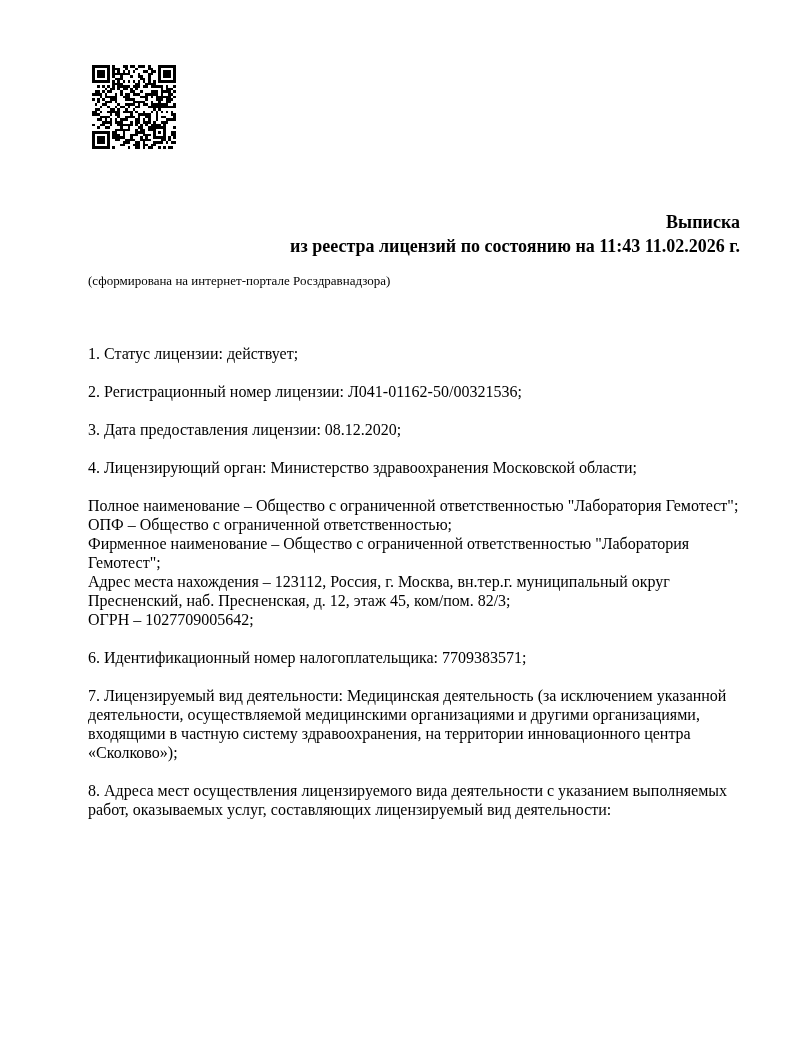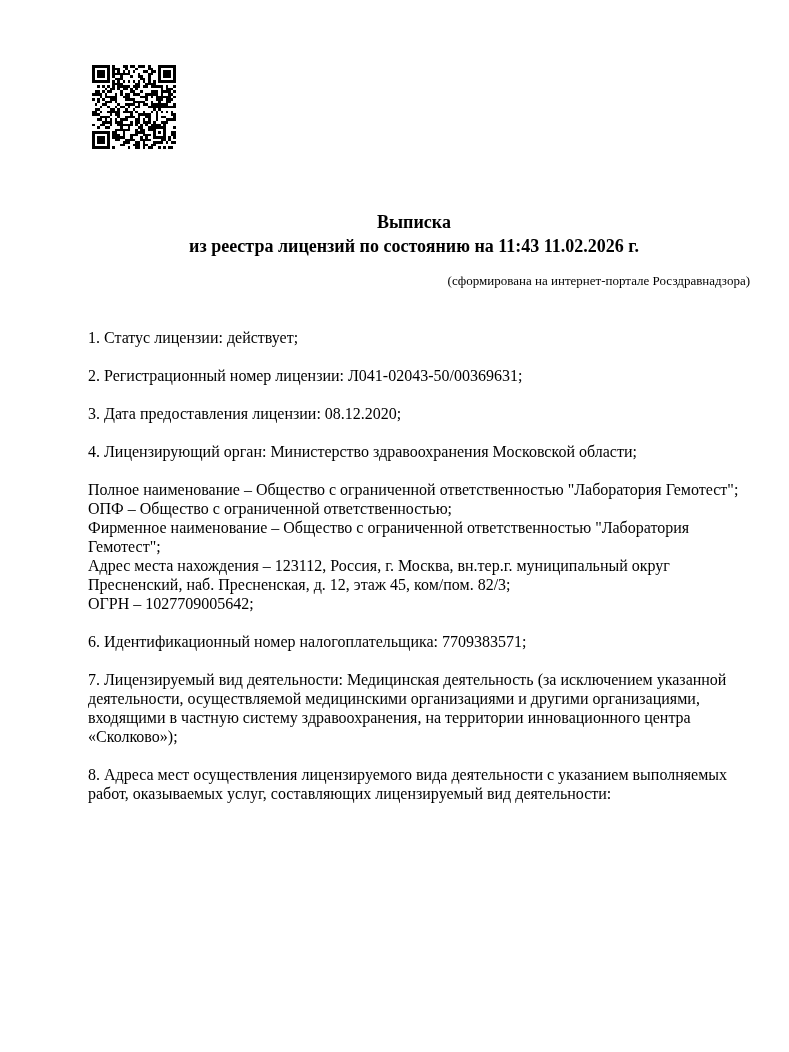--- a/index.html
+++ b/index.html
@@ -6,31 +6,31 @@
   body {
     width: 789px; height: 1052px; position: relative;
     font-family: "Liberation Serif", "DejaVu Serif", serif;
     color: #000000;
   }
   .page { position: absolute; inset: 0; background: #ffffff; overflow: hidden; }
   .qr { position: absolute; left: 92px; top: 65px; width: 84px; height: 84px; }
   .qr svg { width: 100%; height: 100%; display: block; }
   .title {
     position: absolute; left: 88px; top: 210px; width: 652px;
-    text-align: center; font-weight: bold; font-size: 18px; line-height: 24px;
+    text-align: right; font-weight: bold; font-size: 18px; line-height: 24px;
   }
   .note {
     position: absolute; left: 88px; top: 273px; width: 662px;
-    text-align: right; font-size: 13px; line-height: 16px;
+    text-align: left; font-size: 13px; line-height: 16px;
   }
   .content {
     position: absolute; left: 88px; top: 328px; width: 652px;
     font-size: 16px; line-height: 19px; text-align: left;
   }
-  .content p, .content .block { margin: 0 0 19px 0; }
+  .content p, .content .block { margin: 16px 0 19px 0; }
 </style>
 </head>
 <body>
 
 <div class="page">
 
   <div class="qr">
     <svg viewBox="0 0 33 33" shape-rendering="crispEdges" aria-hidden="true">
       <path id="qr-path" fill="#000000" d="M0 0h1v1h-1zM1 0h1v1h-1zM2 0h1v1h-1zM3 0h1v1h-1zM4 0h1v1h-1zM5 0h1v1h-1zM6 0h1v1h-1zM8 0h1v1h-1zM12 0h1v1h-1zM13 0h1v1h-1zM15 0h1v1h-1zM16 0h1v1h-1zM18 0h1v1h-1zM19 0h1v1h-1zM20 0h1v1h-1zM22 0h1v1h-1zM26 0h1v1h-1zM27 0h1v1h-1zM28 0h1v1h-1zM29 0h1v1h-1zM30 0h1v1h-1zM31 0h1v1h-1zM32 0h1v1h-1zM0 1h1v1h-1zM6 1h1v1h-1zM8 1h1v1h-1zM9 1h1v1h-1zM10 1h1v1h-1zM13 1h1v1h-1zM17 1h1v1h-1zM22 1h1v1h-1zM23 1h1v1h-1zM26 1h1v1h-1zM32 1h1v1h-1zM0 2h1v1h-1zM2 2h1v1h-1zM3 2h1v1h-1zM4 2h1v1h-1zM6 2h1v1h-1zM8 2h1v1h-1zM10 2h1v1h-1zM12 2h1v1h-1zM14 2h1v1h-1zM16 2h1v1h-1zM20 2h1v1h-1zM21 2h1v1h-1zM23 2h1v1h-1zM24 2h1v1h-1zM26 2h1v1h-1zM28 2h1v1h-1zM29 2h1v1h-1zM30 2h1v1h-1zM32 2h1v1h-1zM0 3h1v1h-1zM2 3h1v1h-1zM3 3h1v1h-1zM4 3h1v1h-1zM6 3h1v1h-1zM8 3h1v1h-1zM9 3h1v1h-1zM10 3h1v1h-1zM11 3h1v1h-1zM12 3h1v1h-1zM13 3h1v1h-1zM14 3h1v1h-1zM18 3h1v1h-1zM22 3h1v1h-1zM23 3h1v1h-1zM26 3h1v1h-1zM28 3h1v1h-1zM29 3h1v1h-1zM30 3h1v1h-1zM32 3h1v1h-1zM0 4h1v1h-1zM2 4h1v1h-1zM3 4h1v1h-1zM4 4h1v1h-1zM6 4h1v1h-1zM8 4h1v1h-1zM11 4h1v1h-1zM15 4h1v1h-1zM18 4h1v1h-1zM19 4h1v1h-1zM22 4h1v1h-1zM26 4h1v1h-1zM28 4h1v1h-1zM29 4h1v1h-1zM30 4h1v1h-1zM32 4h1v1h-1zM0 5h1v1h-1zM6 5h1v1h-1zM9 5h1v1h-1zM10 5h1v1h-1zM11 5h1v1h-1zM19 5h1v1h-1zM20 5h1v1h-1zM22 5h1v1h-1zM26 5h1v1h-1zM32 5h1v1h-1zM0 6h1v1h-1zM1 6h1v1h-1zM2 6h1v1h-1zM3 6h1v1h-1zM4 6h1v1h-1zM5 6h1v1h-1zM6 6h1v1h-1zM8 6h1v1h-1zM10 6h1v1h-1zM12 6h1v1h-1zM14 6h1v1h-1zM16 6h1v1h-1zM18 6h1v1h-1zM20 6h1v1h-1zM22 6h1v1h-1zM24 6h1v1h-1zM26 6h1v1h-1zM27 6h1v1h-1zM28 6h1v1h-1zM29 6h1v1h-1zM30 6h1v1h-1zM31 6h1v1h-1zM32 6h1v1h-1zM8 7h1v1h-1zM9 7h1v1h-1zM10 7h1v1h-1zM11 7h1v1h-1zM17 7h1v1h-1zM18 7h1v1h-1zM21 7h1v1h-1zM22 7h1v1h-1zM23 7h1v1h-1zM24 7h1v1h-1zM2 8h1v1h-1zM4 8h1v1h-1zM6 8h1v1h-1zM8 8h1v1h-1zM10 8h1v1h-1zM11 8h1v1h-1zM12 8h1v1h-1zM13 8h1v1h-1zM14 8h1v1h-1zM16 8h1v1h-1zM17 8h1v1h-1zM18 8h1v1h-1zM20 8h1v1h-1zM21 8h1v1h-1zM23 8h1v1h-1zM24 8h1v1h-1zM25 8h1v1h-1zM26 8h1v1h-1zM27 8h1v1h-1zM29 8h1v1h-1zM32 8h1v1h-1zM5 9h1v1h-1zM7 9h1v1h-1zM8 9h1v1h-1zM10 9h1v1h-1zM12 9h1v1h-1zM13 9h1v1h-1zM15 9h1v1h-1zM17 9h1v1h-1zM27 9h1v1h-1zM29 9h1v1h-1zM30 9h1v1h-1zM31 9h1v1h-1zM1 10h1v1h-1zM2 10h1v1h-1zM4 10h1v1h-1zM6 10h1v1h-1zM7 10h1v1h-1zM11 10h1v1h-1zM15 10h1v1h-1zM16 10h1v1h-1zM19 10h1v1h-1zM23 10h1v1h-1zM24 10h1v1h-1zM25 10h1v1h-1zM27 10h1v1h-1zM28 10h1v1h-1zM29 10h1v1h-1zM30 10h1v1h-1zM32 10h1v1h-1zM0 11h1v1h-1zM1 11h1v1h-1zM2 11h1v1h-1zM3 11h1v1h-1zM5 11h1v1h-1zM9 11h1v1h-1zM11 11h1v1h-1zM13 11h1v1h-1zM14 11h1v1h-1zM16 11h1v1h-1zM17 11h1v1h-1zM18 11h1v1h-1zM21 11h1v1h-1zM22 11h1v1h-1zM23 11h1v1h-1zM24 11h1v1h-1zM25 11h1v1h-1zM27 11h1v1h-1zM30 11h1v1h-1zM31 11h1v1h-1zM3 12h1v1h-1zM5 12h1v1h-1zM6 12h1v1h-1zM7 12h1v1h-1zM8 12h1v1h-1zM9 12h1v1h-1zM12 12h1v1h-1zM13 12h1v1h-1zM14 12h1v1h-1zM19 12h1v1h-1zM20 12h1v1h-1zM21 12h1v1h-1zM23 12h1v1h-1zM25 12h1v1h-1zM26 12h1v1h-1zM27 12h1v1h-1zM28 12h1v1h-1zM29 12h1v1h-1zM30 12h1v1h-1zM32 12h1v1h-1zM0 13h1v1h-1zM2 13h1v1h-1zM4 13h1v1h-1zM7 13h1v1h-1zM8 13h1v1h-1zM9 13h1v1h-1zM13 13h1v1h-1zM14 13h1v1h-1zM15 13h1v1h-1zM16 13h1v1h-1zM21 13h1v1h-1zM25 13h1v1h-1zM26 13h1v1h-1zM27 13h1v1h-1zM29 13h1v1h-1zM30 13h1v1h-1zM31 13h1v1h-1zM2 14h1v1h-1zM5 14h1v1h-1zM6 14h1v1h-1zM7 14h1v1h-1zM9 14h1v1h-1zM16 14h1v1h-1zM17 14h1v1h-1zM18 14h1v1h-1zM19 14h1v1h-1zM20 14h1v1h-1zM23 14h1v1h-1zM26 14h1v1h-1zM29 14h1v1h-1zM30 14h1v1h-1zM1 15h1v1h-1zM4 15h1v1h-1zM5 15h1v1h-1zM10 15h1v1h-1zM13 15h1v1h-1zM14 15h1v1h-1zM15 15h1v1h-1zM16 15h1v1h-1zM18 15h1v1h-1zM20 15h1v1h-1zM21 15h1v1h-1zM23 15h1v1h-1zM24 15h1v1h-1zM25 15h1v1h-1zM26 15h1v1h-1zM27 15h1v1h-1zM28 15h1v1h-1zM29 15h1v1h-1zM32 15h1v1h-1zM3 16h1v1h-1zM6 16h1v1h-1zM9 16h1v1h-1zM11 16h1v1h-1zM12 16h1v1h-1zM14 16h1v1h-1zM17 16h1v1h-1zM18 16h1v1h-1zM22 16h1v1h-1zM23 16h1v1h-1zM24 16h1v1h-1zM25 16h1v1h-1zM26 16h1v1h-1zM27 16h1v1h-1zM28 16h1v1h-1zM29 16h1v1h-1zM30 16h1v1h-1zM31 16h1v1h-1zM32 16h1v1h-1zM1 17h1v1h-1zM2 17h1v1h-1zM7 17h1v1h-1zM8 17h1v1h-1zM10 17h1v1h-1zM13 17h1v1h-1zM16 17h1v1h-1zM24 17h1v1h-1zM26 17h1v1h-1zM0 18h1v1h-1zM1 18h1v1h-1zM3 18h1v1h-1zM6 18h1v1h-1zM7 18h1v1h-1zM8 18h1v1h-1zM9 18h1v1h-1zM10 18h1v1h-1zM12 18h1v1h-1zM13 18h1v1h-1zM14 18h1v1h-1zM15 18h1v1h-1zM17 18h1v1h-1zM20 18h1v1h-1zM23 18h1v1h-1zM25 18h1v1h-1zM27 18h1v1h-1zM29 18h1v1h-1zM31 18h1v1h-1zM0 19h1v1h-1zM1 19h1v1h-1zM2 19h1v1h-1zM7 19h1v1h-1zM9 19h1v1h-1zM10 19h1v1h-1zM15 19h1v1h-1zM18 19h1v1h-1zM19 19h1v1h-1zM20 19h1v1h-1zM21 19h1v1h-1zM22 19h1v1h-1zM25 19h1v1h-1zM31 19h1v1h-1zM32 19h1v1h-1zM3 20h1v1h-1zM4 20h1v1h-1zM5 20h1v1h-1zM6 20h1v1h-1zM10 20h1v1h-1zM13 20h1v1h-1zM14 20h1v1h-1zM15 20h1v1h-1zM16 20h1v1h-1zM18 20h1v1h-1zM21 20h1v1h-1zM22 20h1v1h-1zM25 20h1v1h-1zM27 20h1v1h-1zM28 20h1v1h-1zM32 20h1v1h-1zM2 21h1v1h-1zM3 21h1v1h-1zM5 21h1v1h-1zM7 21h1v1h-1zM9 21h1v1h-1zM11 21h1v1h-1zM12 21h1v1h-1zM13 21h1v1h-1zM17 21h1v1h-1zM18 21h1v1h-1zM20 21h1v1h-1zM22 21h1v1h-1zM25 21h1v1h-1zM29 21h1v1h-1zM30 21h1v1h-1zM31 21h1v1h-1zM32 21h1v1h-1zM4 22h1v1h-1zM5 22h1v1h-1zM6 22h1v1h-1zM7 22h1v1h-1zM9 22h1v1h-1zM10 22h1v1h-1zM11 22h1v1h-1zM15 22h1v1h-1zM17 22h1v1h-1zM18 22h1v1h-1zM20 22h1v1h-1zM21 22h1v1h-1zM22 22h1v1h-1zM24 22h1v1h-1zM27 22h1v1h-1zM28 22h1v1h-1zM29 22h1v1h-1zM0 23h1v1h-1zM3 23h1v1h-1zM4 23h1v1h-1zM7 23h1v1h-1zM10 23h1v1h-1zM11 23h1v1h-1zM12 23h1v1h-1zM13 23h1v1h-1zM14 23h1v1h-1zM15 23h1v1h-1zM17 23h1v1h-1zM19 23h1v1h-1zM21 23h1v1h-1zM23 23h1v1h-1zM24 23h1v1h-1zM25 23h1v1h-1zM26 23h1v1h-1zM28 23h1v1h-1zM2 24h1v1h-1zM5 24h1v1h-1zM6 24h1v1h-1zM11 24h1v1h-1zM14 24h1v1h-1zM18 24h1v1h-1zM19 24h1v1h-1zM22 24h1v1h-1zM23 24h1v1h-1zM24 24h1v1h-1zM25 24h1v1h-1zM26 24h1v1h-1zM27 24h1v1h-1zM28 24h1v1h-1zM32 24h1v1h-1zM9 25h1v1h-1zM10 25h1v1h-1zM11 25h1v1h-1zM12 25h1v1h-1zM13 25h1v1h-1zM14 25h1v1h-1zM17 25h1v1h-1zM19 25h1v1h-1zM20 25h1v1h-1zM22 25h1v1h-1zM23 25h1v1h-1zM24 25h1v1h-1zM28 25h1v1h-1zM0 26h1v1h-1zM1 26h1v1h-1zM2 26h1v1h-1zM3 26h1v1h-1zM4 26h1v1h-1zM5 26h1v1h-1zM6 26h1v1h-1zM8 26h1v1h-1zM9 26h1v1h-1zM12 26h1v1h-1zM17 26h1v1h-1zM18 26h1v1h-1zM19 26h1v1h-1zM20 26h1v1h-1zM24 26h1v1h-1zM26 26h1v1h-1zM28 26h1v1h-1zM31 26h1v1h-1zM32 26h1v1h-1zM0 27h1v1h-1zM6 27h1v1h-1zM8 27h1v1h-1zM9 27h1v1h-1zM10 27h1v1h-1zM12 27h1v1h-1zM15 27h1v1h-1zM16 27h1v1h-1zM17 27h1v1h-1zM20 27h1v1h-1zM21 27h1v1h-1zM22 27h1v1h-1zM24 27h1v1h-1zM28 27h1v1h-1zM31 27h1v1h-1zM32 27h1v1h-1zM0 28h1v1h-1zM2 28h1v1h-1zM3 28h1v1h-1zM4 28h1v1h-1zM6 28h1v1h-1zM8 28h1v1h-1zM9 28h1v1h-1zM10 28h1v1h-1zM11 28h1v1h-1zM12 28h1v1h-1zM15 28h1v1h-1zM19 28h1v1h-1zM21 28h1v1h-1zM24 28h1v1h-1zM25 28h1v1h-1zM26 28h1v1h-1zM27 28h1v1h-1zM28 28h1v1h-1zM30 28h1v1h-1zM32 28h1v1h-1zM0 29h1v1h-1zM2 29h1v1h-1zM3 29h1v1h-1zM4 29h1v1h-1zM6 29h1v1h-1zM9 29h1v1h-1zM10 29h1v1h-1zM13 29h1v1h-1zM14 29h1v1h-1zM15 29h1v1h-1zM16 29h1v1h-1zM19 29h1v1h-1zM20 29h1v1h-1zM21 29h1v1h-1zM22 29h1v1h-1zM27 29h1v1h-1zM28 29h1v1h-1zM30 29h1v1h-1zM0 30h1v1h-1zM2 30h1v1h-1zM3 30h1v1h-1zM4 30h1v1h-1zM6 30h1v1h-1zM12 30h1v1h-1zM13 30h1v1h-1zM14 30h1v1h-1zM17 30h1v1h-1zM18 30h1v1h-1zM20 30h1v1h-1zM24 30h1v1h-1zM25 30h1v1h-1zM26 30h1v1h-1zM27 30h1v1h-1zM29 30h1v1h-1zM31 30h1v1h-1zM32 30h1v1h-1zM0 31h1v1h-1zM6 31h1v1h-1zM11 31h1v1h-1zM12 31h1v1h-1zM16 31h1v1h-1zM17 31h1v1h-1zM18 31h1v1h-1zM20 31h1v1h-1zM21 31h1v1h-1zM23 31h1v1h-1zM24 31h1v1h-1zM0 32h1v1h-1zM1 32h1v1h-1zM2 32h1v1h-1zM3 32h1v1h-1zM4 32h1v1h-1zM5 32h1v1h-1zM6 32h1v1h-1zM8 32h1v1h-1zM14 32h1v1h-1zM17 32h1v1h-1zM18 32h1v1h-1zM20 32h1v1h-1zM22 32h1v1h-1zM23 32h1v1h-1zM26 32h1v1h-1zM28 32h1v1h-1zM30 32h1v1h-1zM31 32h1v1h-1z"></path>
     </svg>
@@ -38,21 +38,21 @@
 
   <div class="title">
     <div>Выписка</div>
     <div>из реестра лицензий по состоянию на 11:43 11.02.2026 г.</div>
   </div>
 
   <div class="note">(сформирована на интернет-портале Росздравнадзора)</div>
 
   <div class="content">
     <p>1. Статус лицензии: действует;</p>
-    <p>2. Регистрационный номер лицензии: Л041-02043-50/00369631;</p>
+    <p>2. Регистрационный номер лицензии: Л041-01162-50/00321536;</p>
     <p>3. Дата предоставления лицензии: 08.12.2020;</p>
     <p>4. Лицензирующий орган: Министерство здравоохранения Московской области;</p>
 
     <div class="block">
       <div>Полное наименование – Общество с ограниченной ответственностью "Лаборатория Гемотест";</div>
       <div>ОПФ – Общество с ограниченной ответственностью;</div>
       <div>Фирменное наименование – Общество с ограниченной ответственностью "Лаборатория Гемотест";</div>
       <div>Адрес места нахождения – 123112, Россия, г. Москва, вн.тер.г. муниципальный округ Пресненский, наб. Пресненская, д. 12, этаж 45, ком/пом. 82/3;</div>
       <div>ОГРН – 1027709005642;</div>
     </div>

